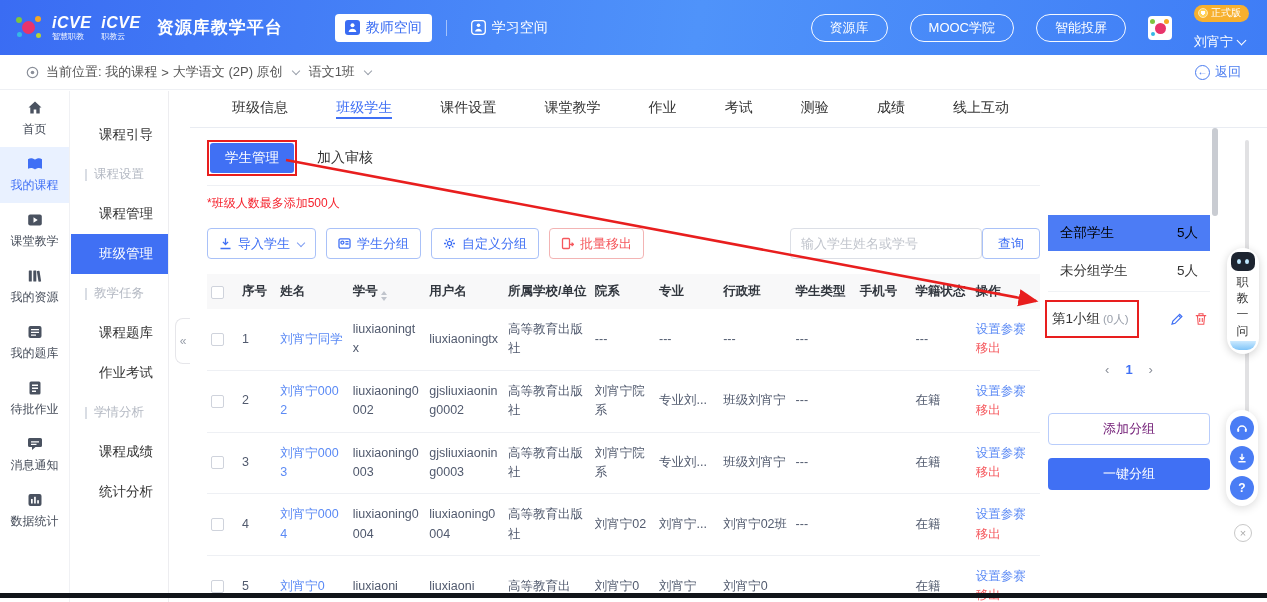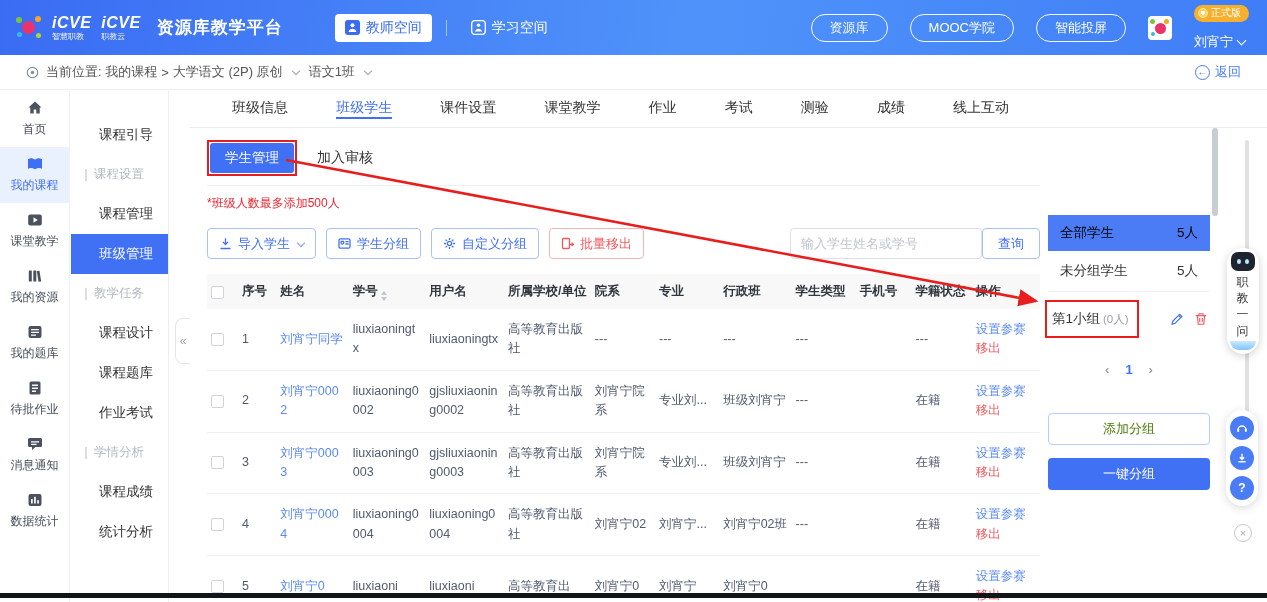--- a/index.html
+++ b/index.html
@@ -104,21 +104,21 @@
   .gp-all { background:#4c7cf5; color:#000000; display:flex; justify-content:space-between; align-items:center; padding:9px 12px; cursor:pointer; }
   .gp-row { display:flex; justify-content:space-between; align-items:center; padding:11px 12px; border-bottom:1px solid #f0f2f5; }
   .gp-group { display:flex; align-items:center; padding:8px 2px; }
   .gp-name-box { border:2px solid #e81e1e; padding:8px 8px 8px 5px; display:flex; align-items:baseline; gap:3px; margin-left:-5px; }
   .gp-count-small { color:#9aa0ab; font-size:11.5px; }
   .gp-icons { margin-left:auto; display:flex; gap:10px; }
   .gp-icons svg { cursor:pointer; }
   .gp-pager { display:flex; justify-content:center; align-items:center; gap:16px; color:#8a8f99; margin:16px 0 0; font-size:13px; }
   .gp-pager .pg-cur { color:#4070f4; font-weight:bold; }
   .gp-pager span { cursor:pointer; }
-  .gp-btn { display:block; width:100%; height:32px; text-align:center; border:1px solid #b9cdfb; color:#4d7c0f; border-radius:4px; background:#fff; font-size:13px; margin-top:36px; cursor:pointer; font-family:inherit; }
+  .gp-btn { display:block; width:100%; height:32px; text-align:center; border:1px solid #b9cdfb; color:#701a75; border-radius:4px; background:#fff; font-size:13px; margin-top:36px; cursor:pointer; font-family:inherit; }
   .gp-btn.primary { background:#4070f4; color:#fff; border:none; margin-top:13px; }
 
   
   .scroll-thumb { position:absolute; left:1212px; top:128px; width:6px; height:88px; background:#c9ccd2; border-radius:3px; }
   .assist-track { position:absolute; left:1245px; top:140px; width:4px; height:275px; background:#e1e1e3; border-radius:2px; }
   .assist { position:absolute; left:1227px; top:248px; width:32px; height:106px; background:#fff; border-radius:16px;
     box-shadow:0 2px 8px rgba(0,0,0,.18); display:flex; flex-direction:column; align-items:center; padding-top:4px; z-index:5; }
   .robot { width:24px; height:19px; background:#1d2430; border-radius:7px; display:flex; align-items:center; justify-content:center; gap:4px; }
   .robot i { width:4px; height:5px; border-radius:50%; background:#bfe8ff; }
   .assist-label { width:13px; font-size:12px; line-height:1.35; word-break:break-all; color:#333; margin-top:3px; }
@@ -284,21 +284,20 @@
     <div class="sm-section">
         <span class="bar"></span>
         <span>课程设置</span>
       </div>
     <div class="sm-item">课程管理</div>
     <div class="sm-item active">班级管理</div>
     <div class="sm-section">
         <span class="bar"></span>
         <span>教学任务</span>
       </div>
-    <div class="sm-item">课程设计</div>
     <div class="sm-item">课程题库</div>
     <div class="sm-item">作业考试</div>
     <div class="sm-section">
         <span class="bar"></span>
         <span>学情分析</span>
       </div>
     <div class="sm-item">课程成绩</div>
     <div class="sm-item">统计分析</div>
   </div>
   <div class="collapse-tab">«</div>

